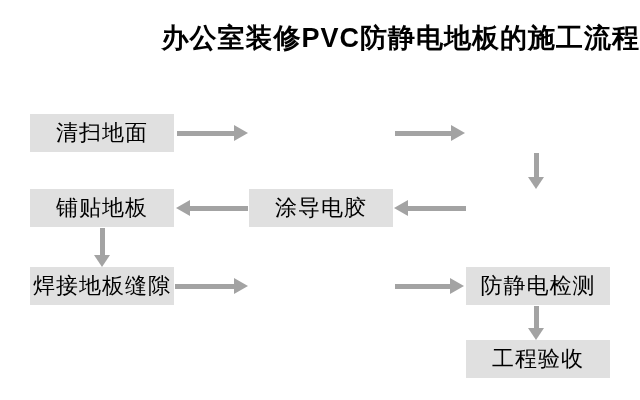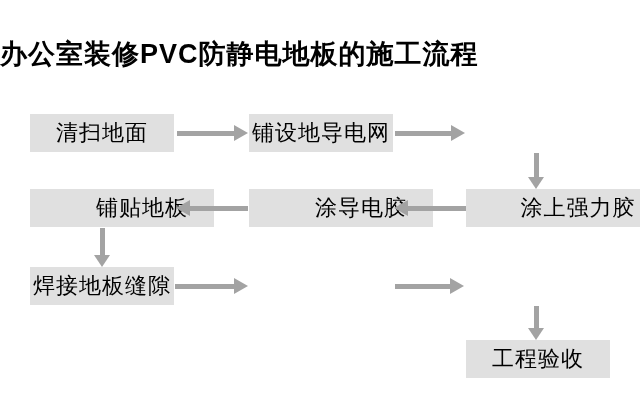--- a/index.html
+++ b/index.html
@@ -10,33 +10,33 @@
   }
   html,body{margin:0;padding:0;}
   body{
     width:640px;height:400px;
     background:var(--background);
     font-family:"Liberation Sans","DejaVu Sans",sans-serif;
     overflow:hidden;
   }
   .canvas{position:relative;width:640px;height:400px;}
   .title{
-    position:absolute;left:0;top:36px;width:640px;height:32px;
-    text-align:left;font-size:27px;font-weight:bold;color:var(--text);
+    position:absolute;left:0;top:20px;width:640px;height:32px;
+    text-align:right;font-size:27px;font-weight:bold;color:var(--text);
     letter-spacing:1px;white-space:nowrap;
   }
   .node{
     position:absolute;width:144px;height:38px;
     background:var(--box-fill);
     color:var(--text);font-size:22px;font-weight:normal;
     display:flex;align-items:center;justify-content:center;
     white-space:nowrap;letter-spacing:1px;
   }
   .c1{left:30px;}  .c2{left:249px;}  .c3{left:466px;}
-  .r1{top:114px;}  .r2{top:189px;padding-left:40px;}  .r3{top:267px;}  .r4{top:340px;}
+  .r1{top:114px;}  .r2{top:189px;}  .r3{top:267px;}  .r4{top:340px;}
 
   
   .arrow{position:absolute;}
   .ah{height:16px;}
   .ah .line{position:absolute;top:6px;height:5px;background:var(--arrow);}
   .ah.right .line{left:0;right:12px;}
   .ah.right .head{
     position:absolute;right:0;top:0;width:0;height:0;
     border-top:8px solid transparent;border-bottom:8px solid transparent;
     border-left:14px solid var(--arrow);
@@ -65,27 +65,26 @@
   .a9{left:528px;top:306px;height:34px;}
 </style>
 </head>
 <body>
 
 <div class="canvas">
 
   <div class="title">办公室装修PVC防静电地板的施工流程</div>
 
   <div class="node c1 r1">清扫地面</div>
-  <div class="node c2 r1">铺设地导电网</div>
 
-  <div class="node c3 r2">涂上强力胶</div>
   <div class="node c2 r2">涂导电胶</div>
   <div class="node c1 r2">铺贴地板</div>
 
   <div class="node c1 r3">焊接地板缝隙</div>
+  <div class="node c3 r3">防静电检测</div>
 
   <div class="node c3 r4">工程验收</div>
 
   <div class="arrow ah right a1">
     <span class="line"></span>
     <span class="head"></span>
   </div>
   <div class="arrow ah right a2">
     <span class="line"></span>
     <span class="head"></span>

